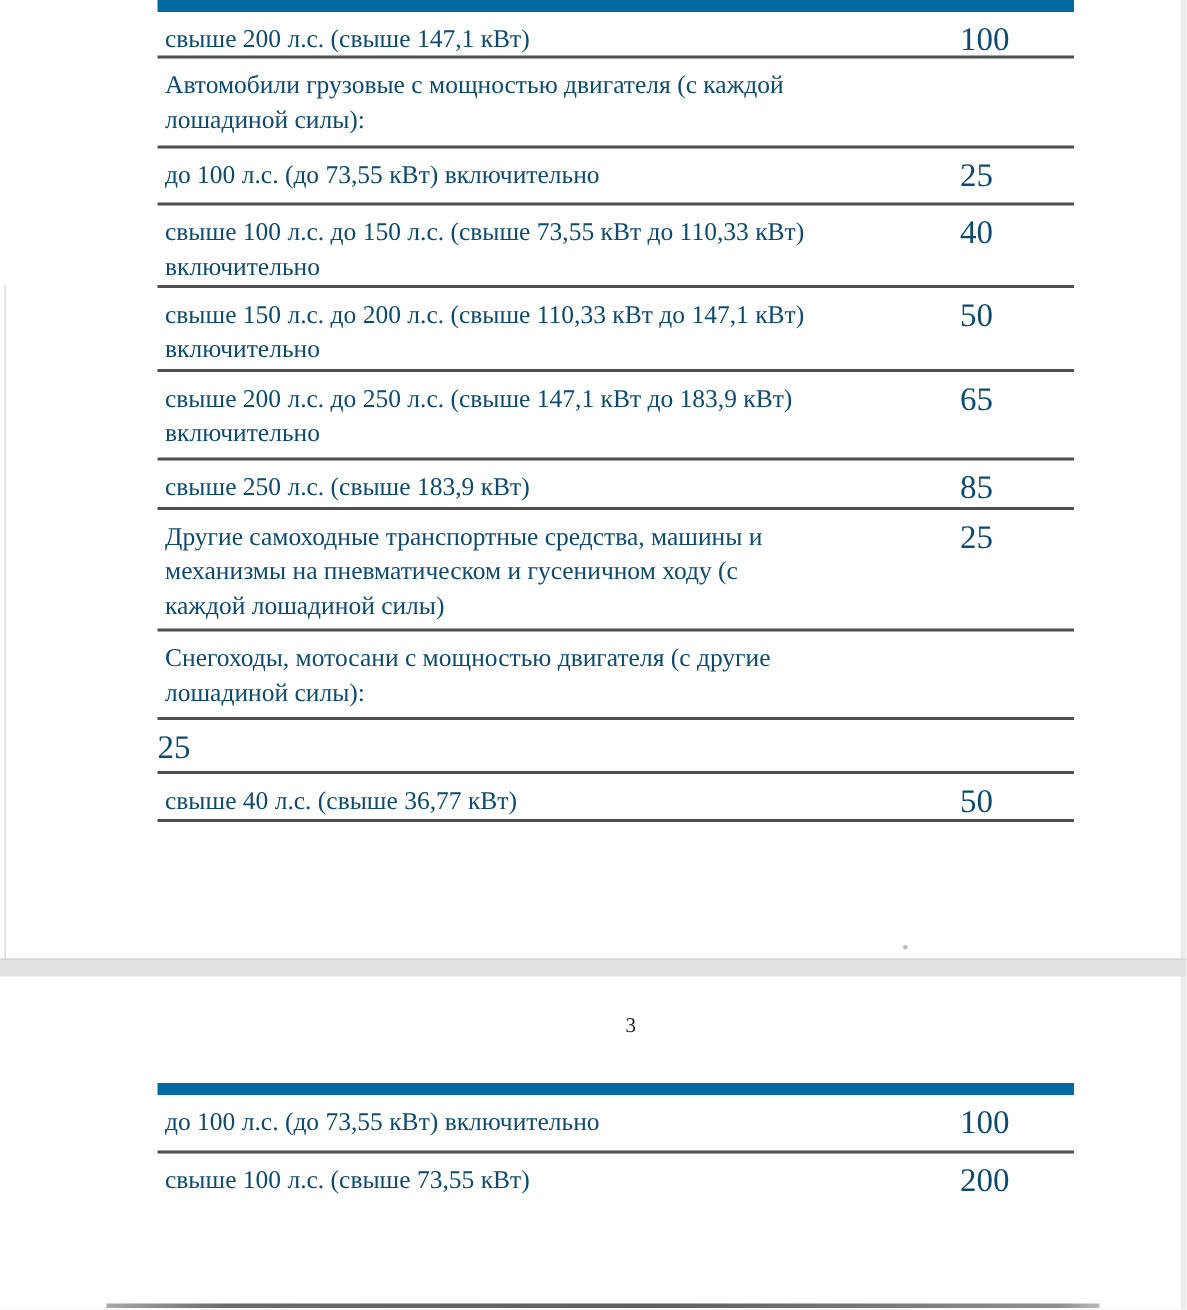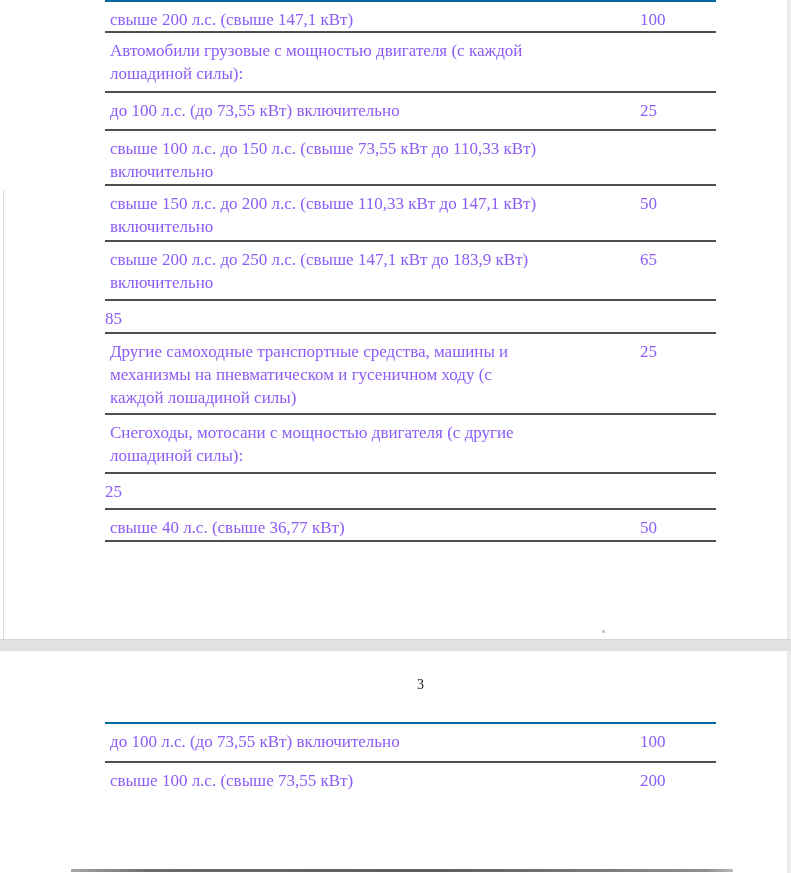--- a/index.html
+++ b/index.html
@@ -25,22 +25,22 @@
     background: #e1e1e1;
     border-top: 1px solid #d6d6d6;
     box-sizing: border-box;
   }
   #page2 { top: 651px; height: 222px; }
 
   .tax-table {
     position: absolute;
     left: 105px;
     width: 611px;
-    border-top: 2px solid #0369a1;
-    color: #8b5cf6;
+    border-top: 8px solid #0369a1;
+    color: #0c4a6e;
   }
   #table1 { top: 0; }
   #table2 { top: 71px; }
 
   .row {
     display: flex;
     box-sizing: border-box;
     border-bottom: 2px solid #4f4f4f;
   }
   .row.no-border { border-bottom: none; }
@@ -48,21 +48,21 @@
     width: 535px;
     padding: 6px 0 0 5px;
     box-sizing: border-box;
     font-size: 17px;
     line-height: 23px;
     white-space: pre-line;
   }
   .cell-value {
     flex: 1;
     padding-top: 6px;
-    font-size: 17px;
+    font-size: 22px;
     line-height: 23px;
   }
   
   .h31{min-height:31px}.h60{min-height:60px}.h38{min-height:38px}
   .h55{min-height:55px}.h56{min-height:56px}.h59{min-height:59px}
   .h33{min-height:33px}.h81{min-height:81px}.h36{min-height:36px}
   .h32{min-height:32px}.h39{min-height:39px}.h34{min-height:34px}
 
   #page-number {
     position: absolute;
@@ -113,35 +113,37 @@
       </div>
 
       <div class="row h38">
         <div class="cell-label">до 100 л.с. (до 73,55 кВт) включительно</div>
         <div class="cell-value">25</div>
       </div>
 
       <div class="row h55">
         <div class="cell-label">свыше 100 л.с. до 150 л.с. (свыше 73,55 кВт до 110,33 кВт)
 включительно</div>
+        <div class="cell-value">40</div>
       </div>
 
       <div class="row h56">
         <div class="cell-label">свыше 150 л.с. до 200 л.с. (свыше 110,33 кВт до 147,1 кВт)
 включительно</div>
         <div class="cell-value">50</div>
       </div>
 
       <div class="row h59">
         <div class="cell-label">свыше 200 л.с. до 250 л.с. (свыше 147,1 кВт до 183,9 кВт)
 включительно</div>
         <div class="cell-value">65</div>
       </div>
 
       <div class="row h33">
+        <div class="cell-label">свыше 250 л.с. (свыше 183,9 кВт)</div>
         <div class="cell-value">85</div>
       </div>
 
       <div class="row h81">
         <div class="cell-label">Другие самоходные транспортные средства, машины и
 механизмы на пневматическом и гусеничном ходу (с
 каждой лошадиной силы)</div>
         <div class="cell-value">25</div>
       </div>
 

